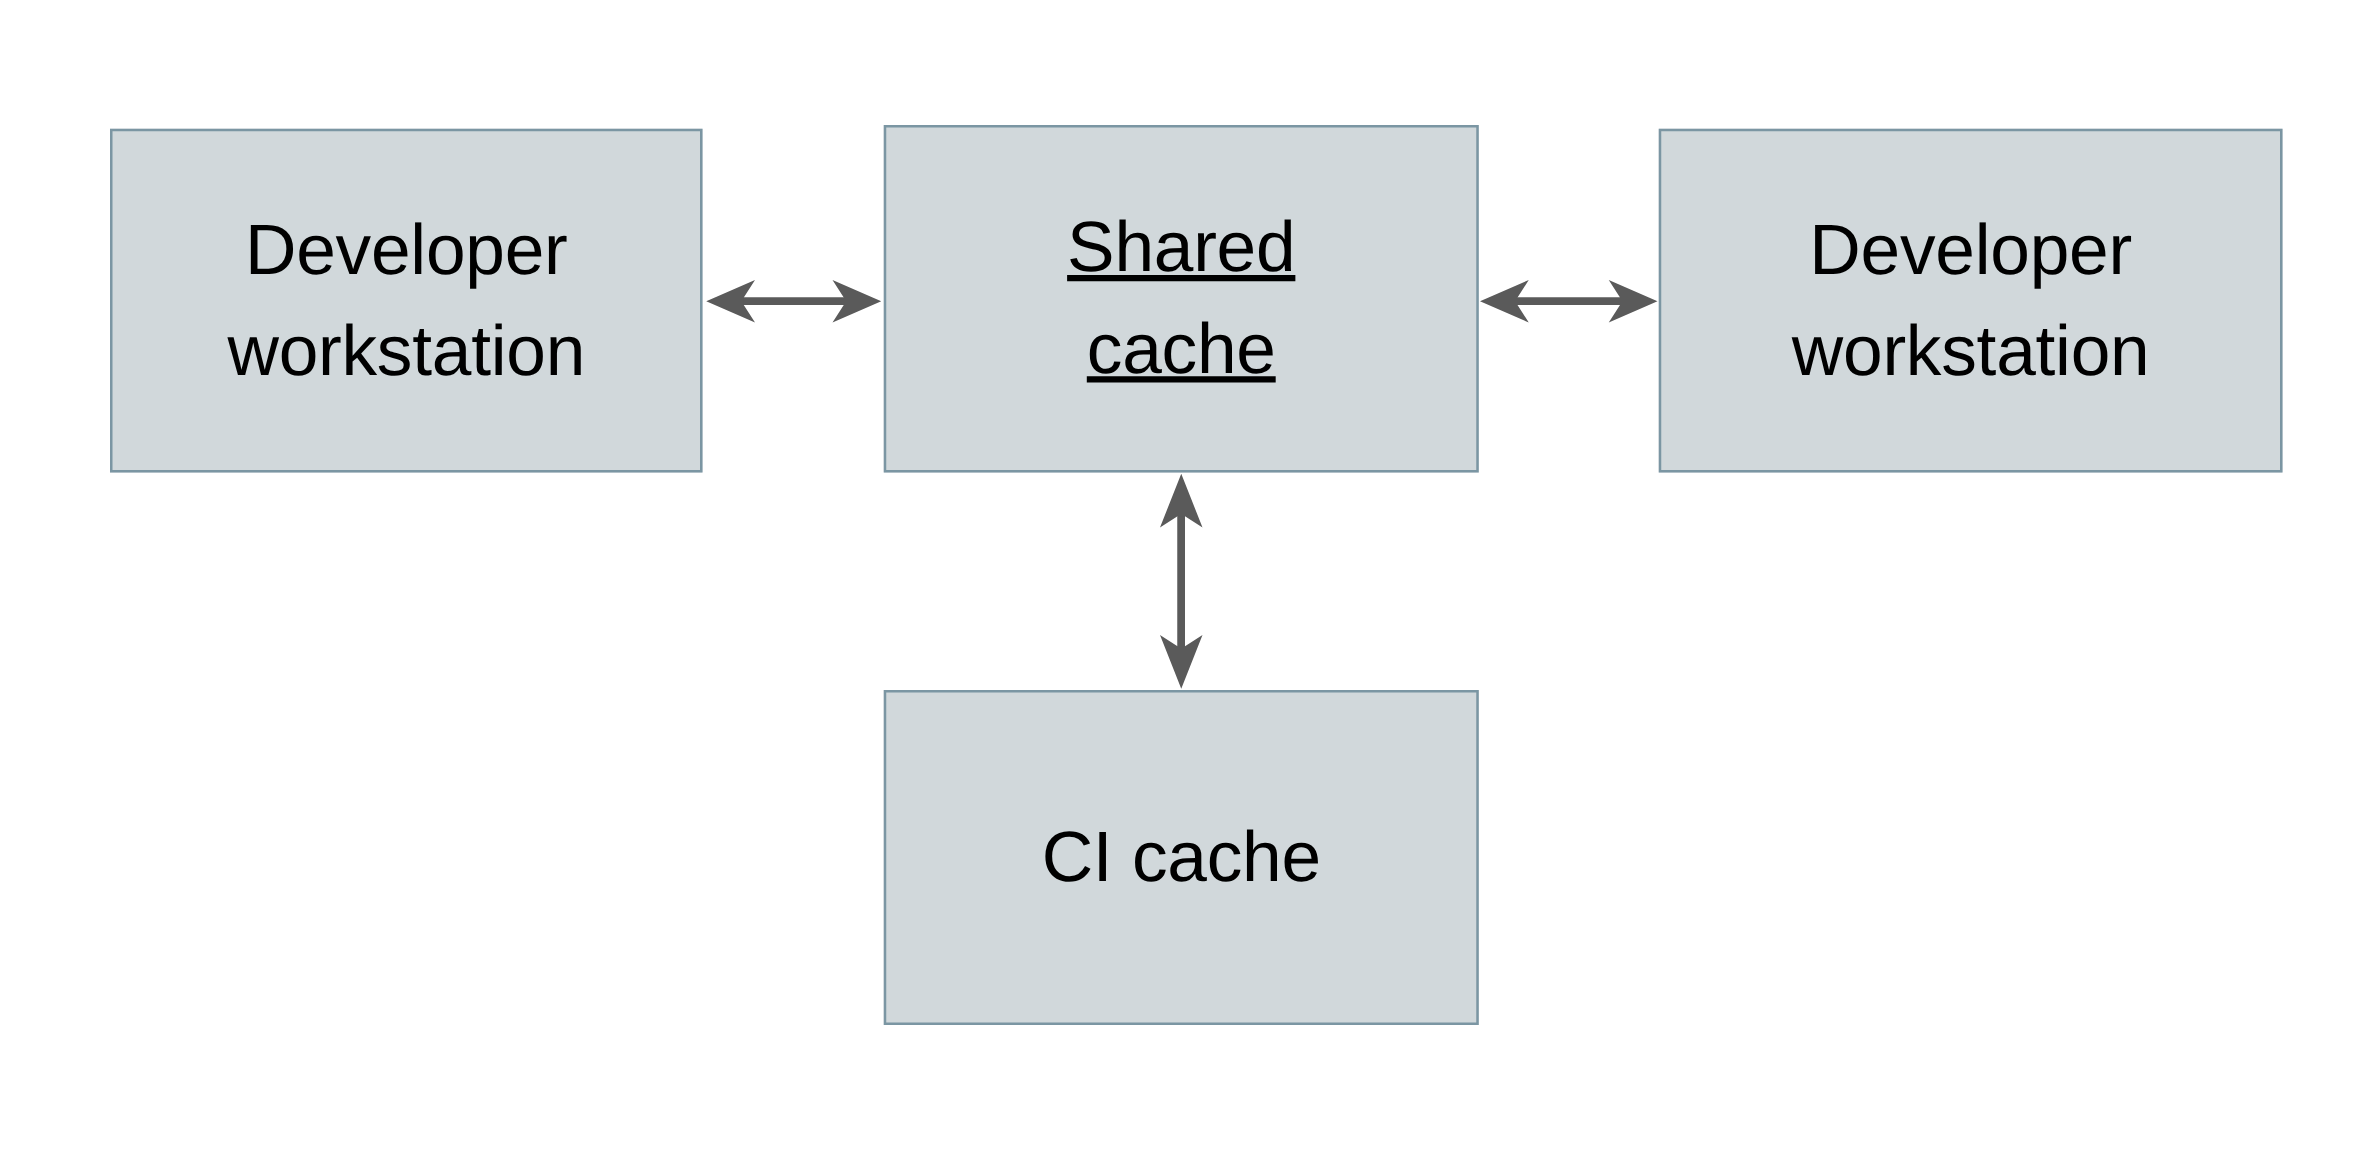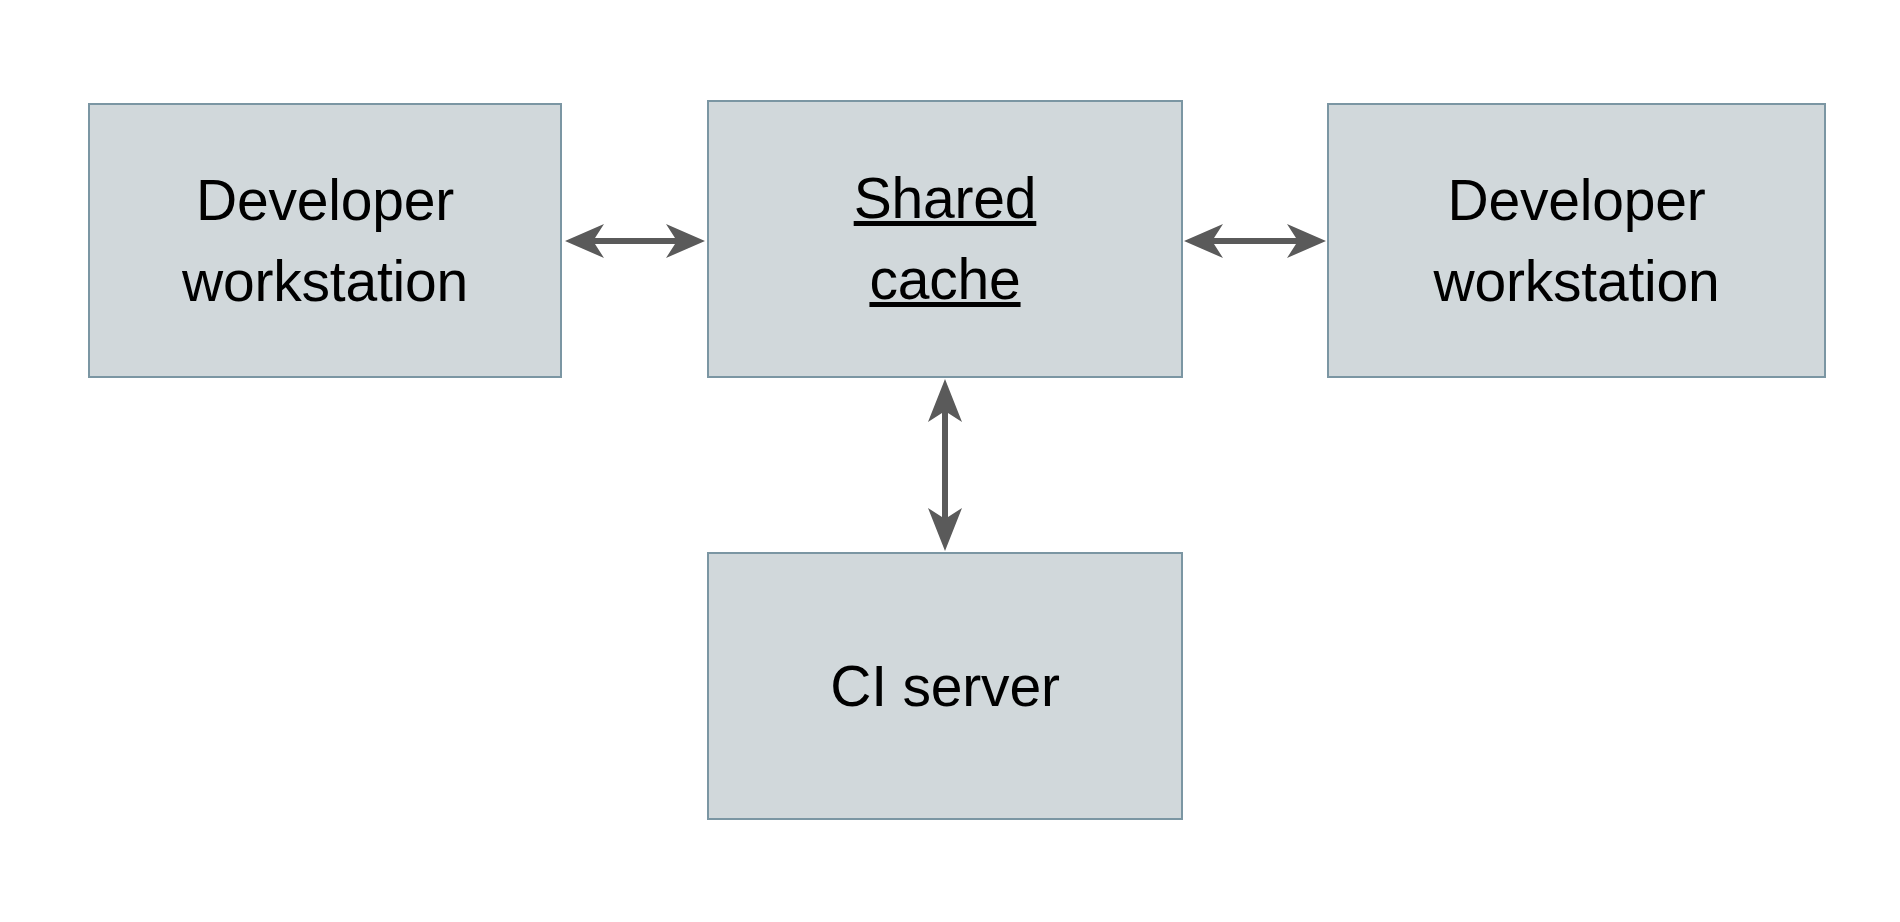--- a/index.html
+++ b/index.html
@@ -64,21 +64,21 @@
     <span class="node-label">Shared
 cache</span>
   </div>
 
   <div class="node" id="node-dev-right">
     <span class="node-label">Developer
 workstation</span>
   </div>
 
   <div class="node" id="node-ci">
-    <span class="node-label">CI server</span>
+    <span class="node-label">CI cache</span>
   </div>
 
   <svg class="conn" id="conn-left-cache" viewBox="0 0 146 60">
     <g fill="#5a5a5a" stroke="none">
       <polygon points="3,30 42,13 33,27 113,27 113,33 33,33 42,47"></polygon>
       <polygon points="143,30 104,13 113,27 33,27 33,33 113,33 104,47"></polygon>
     </g>
   </svg>
 
   <svg class="conn" id="conn-cache-right" viewBox="0 0 148 60">

